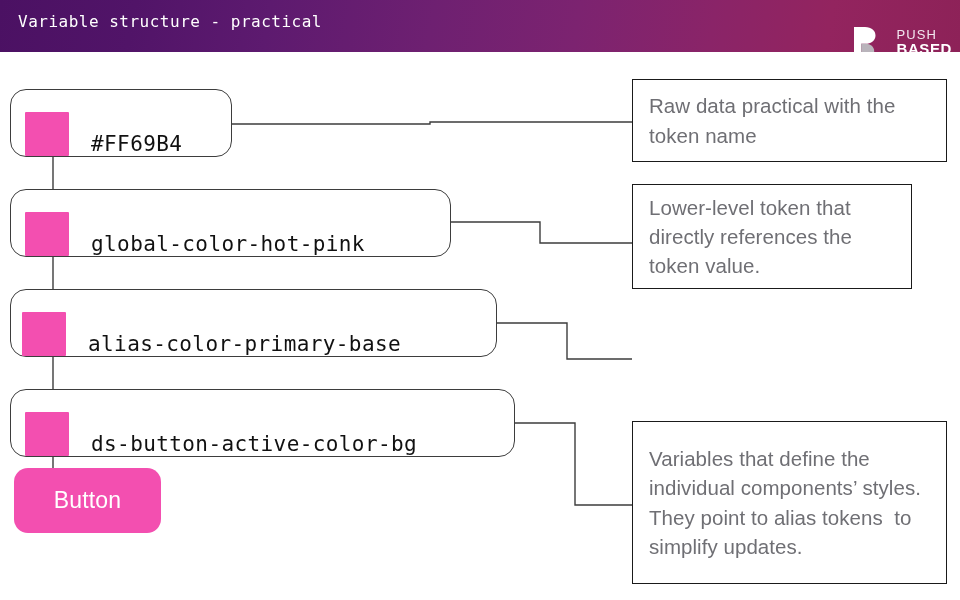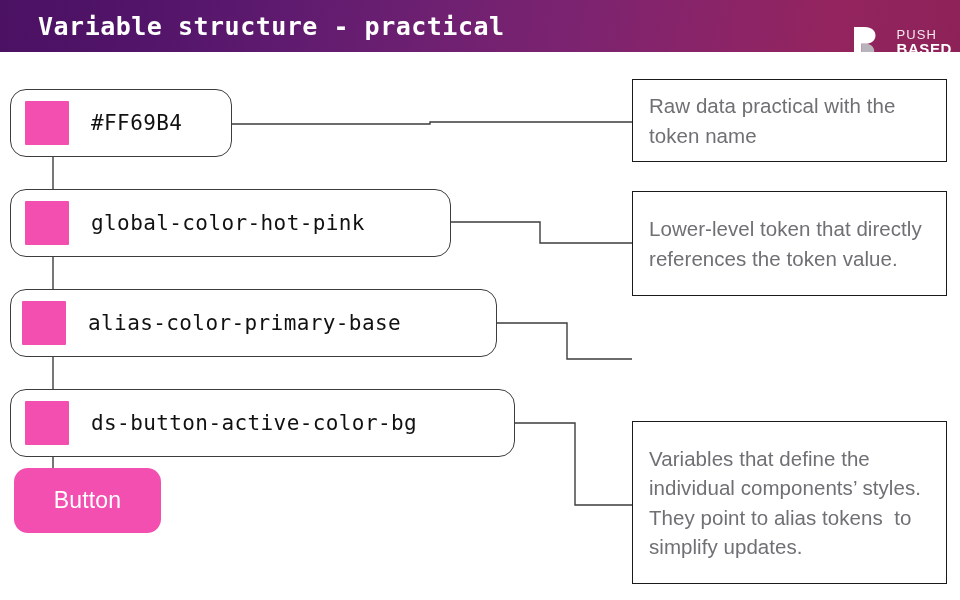--- a/index.html
+++ b/index.html
@@ -38,26 +38,25 @@
                 #8a2468 74%,
                 #93245f 86%,
                 #8d2258 100%);
     overflow: hidden;
   }
   #header-title {
     position: absolute;
     left: 18px;
     top: 12px;
     font-family: "DejaVu Sans Mono", "Liberation Mono", monospace;
-    font-size: 25px;
-    font-weight: 700;
+    font-size: 16px;
+    font-weight: 400;
     letter-spacing: 0.5px;
     color: #ffffff;
     white-space: pre;
-    margin-left: 20px;
   }
 
   
   #logo {
     position: absolute;
     right: 8px;
     top: 8px;
     height: 36px;
     display: flex;
     align-items: center;
@@ -106,21 +105,21 @@
 
   
   .token-box {
     position: absolute;
     box-sizing: border-box;
     height: 68px;
     background: #ffffff;
     border: 1.4px solid #3d3d3d;
     border-radius: 16px;
     display: flex;
-    align-items: center;
+    align-items: flex-end;
     padding-left: 14px;
   }
   .swatch {
     width: 44px;
     height: 44px;
     flex: none;
     border-radius: 1px;
   }
   .token-label {
     margin-left: 22px;
@@ -224,21 +223,21 @@
   </div>
 
   <div id="button-sample" style="left:14px; top:468px; width:147px; height:65px; background:#F34FB0;">
     <span>Button</span>
   </div>
 
   <div class="note-box" style="left:632px; top:79px; width:315px; height:83px;">
     <div class="note-text">Raw data practical with the token name</div>
   </div>
 
-  <div class="note-box" style="left:632px; top:191px; width:315px; height:105px;">
+  <div class="note-box" style="left:632px; top:184px; width:280px; height:105px;">
     <div class="note-text">Lower-level token that directly references the token value.</div>
   </div>
 
 
   <div class="note-box" style="left:632px; top:421px; width:315px; height:163px;">
     <div class="note-text">Variables that define the individual components’ styles. They point to alias tokens  to simplify updates.</div>
   </div>
 
 </div>
 

